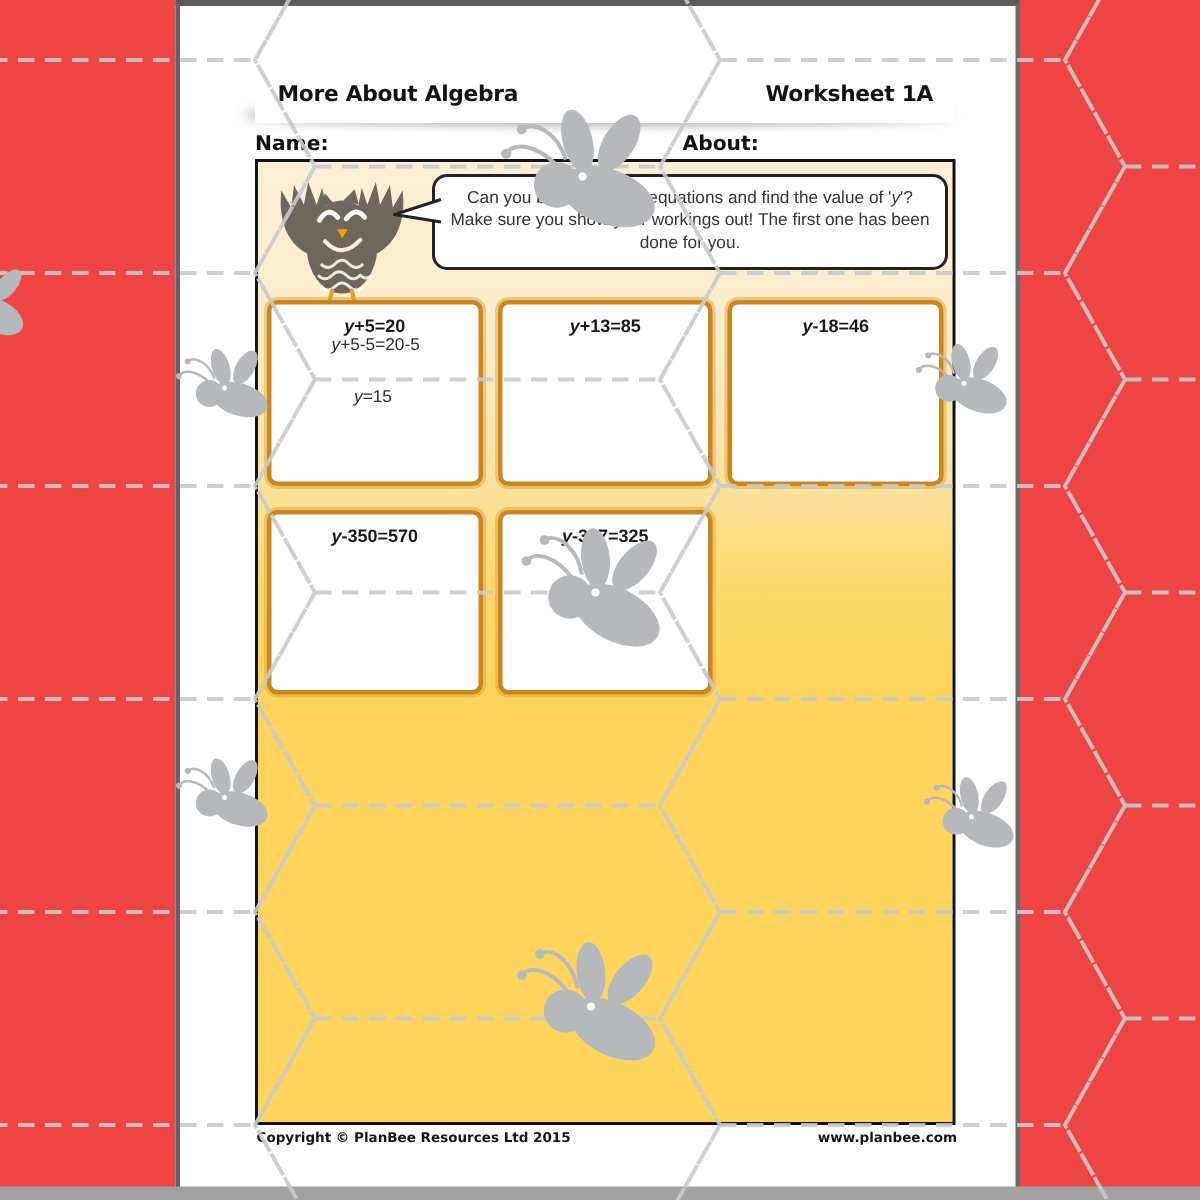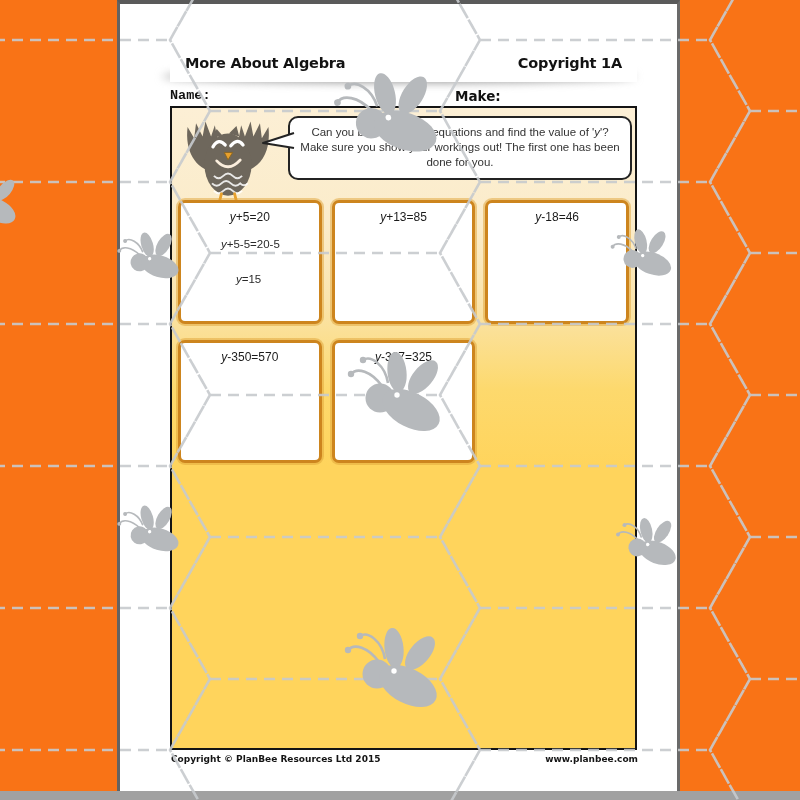--- a/index.html
+++ b/index.html
@@ -1,71 +1,71 @@
 <!DOCTYPE html>
 <html><head>
 <meta charset="utf-8">
 <style>
   html,body{margin:0;padding:0;background:#fff;}
-  .canvas{position:relative;width:800px;height:800px;overflow:hidden;background:#f97316;
+  .canvas{position:relative;width:800px;height:800px;overflow:hidden;background:#ef4444;
           font-family:"DejaVu Sans", sans-serif;}
   
   .page{position:absolute;left:117px;top:0;width:563px;height:792px;box-sizing:border-box;
         background:#ffffff;border-left:3px solid #636363;border-right:3px solid #6a6a6a;
         border-top:4px solid #5a5a5a;}
   .bottom-band{position:absolute;left:0;top:791px;width:800px;height:9px;background:#a1a1a1;}
   
   .header-shadow{position:absolute;left:42px;top:66px;width:474px;height:13px;background:#9d9d9d;
                  border-radius:50%;filter:blur(4px);}
   .header-band{position:absolute;left:50px;top:40px;width:467px;height:38px;background:#fff;
                display:flex;justify-content:space-between;align-items:center;box-sizing:border-box;
                padding:0 15px;font-weight:bold;font-size:14.5px;color:#121212;letter-spacing:-0.2px;}
-  .name-label{position:absolute;left:50px;top:84px;font-weight:bold;font-size:13.5px;color:#111;font-family:Liberation Mono, monospace;}
+  .name-label{position:absolute;left:50px;top:84px;font-weight:bold;font-size:13.5px;color:#111;}
   .date-label{position:absolute;left:335px;top:84px;font-weight:bold;font-size:13.5px;color:#111;}
   
   .sheet-body{position:absolute;left:50px;top:102px;width:467px;height:644px;box-sizing:border-box;
               border:2px solid #141414;
               background:linear-gradient(180deg,#fcefd5 0%,#fbecca 18%,#fae4ad 30%,#fdd96d 44%,
                           #ffd45c 56%,#ffd45c 100%);}
   .owl{position:absolute;left:2px;top:4px;width:108px;height:94px;}
   .bubble{position:absolute;left:116px;top:8px;width:344px;box-sizing:border-box;background:#fff;
           border:2px solid #232323;border-radius:10px;padding:7px 8px;text-align:center;
           font-family:"Liberation Sans", sans-serif;font-size:11.5px;line-height:1.32;color:#333;}
   .bubble-tail{position:absolute;left:88px;top:22px;}
   .grid{position:absolute;left:6px;top:92px;right:6px;bottom:6px;display:grid;
         grid-template-columns:repeat(3,1fr);grid-template-rows:repeat(4,1fr);gap:16px 10px;}
   .box{background:#fff;border:3px solid #cd851e;border-radius:7px;position:relative;
        box-shadow:0 0 0 2px rgba(224,164,56,.5);overflow:hidden;}
   .eq{text-align:center;margin-top:7px;font-family:"Liberation Sans", sans-serif;
-      font-size:12px;font-weight:normal;color:#1b1b1b;}
+      font-size:12px;font-weight:bold;color:#1b1b1b;}
   .work{font-family:"Liberation Sans", sans-serif;font-size:11.5px;color:#2a2a2a;
-        margin-left:40px;margin-top:14px;}
+        margin-left:40px;}
   .work + .work{margin-left:55px;margin-top:23px;}
   .v{font-style:italic;}
   
   .footer{position:absolute;left:51px;right:39px;top:750px;display:flex;
           justify-content:space-between;font-weight:bold;font-size:9px;color:#141414;}
   
   .watermark{position:absolute;left:0;top:0;z-index:40;pointer-events:none;}
 </style>
 </head>
 <body>
 
 <div class="canvas">
 
   <div class="page">
 
     <div class="header-shadow"></div>
     <div class="header-band">
       <span>More About Algebra</span>
-      <span>Copyright 1A</span>
+      <span>Worksheet 1A</span>
     </div>
 
     <div class="name-label">Name:</div>
-    <div class="date-label">Make:</div>
+    <div class="date-label">About:</div>
 
     <div class="sheet-body">
 
       <svg class="owl" viewBox="0 0 110 100">
         <g fill="#6e675c" stroke="none">
           <path d="M40,64 C20,60 9,42 12,16 L19,28 L21,12 L28,26 L31,10 L37,26 L41,14 L44,30 Z"></path>
           <path d="M70,64 C90,60 101,42 98,16 L91,28 L89,12 L82,26 L79,10 L73,26 L69,14 L66,30 Z"></path>
           <path d="M38,28 l5,-10 l6,7 Z"></path>
             <path d="M67,26 l-3,-11 l-8,8 Z"></path>
           <ellipse cx="55" cy="56" rx="25" ry="33"></ellipse>

